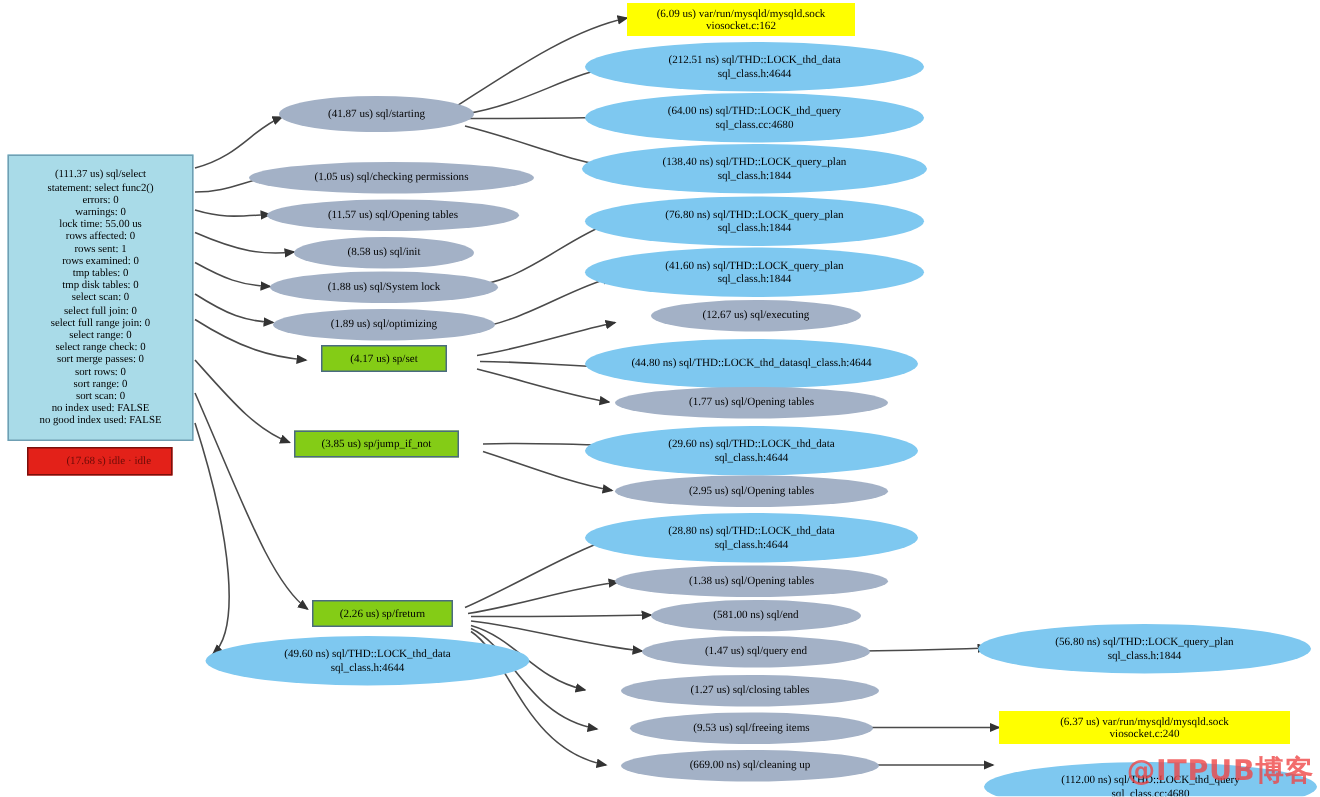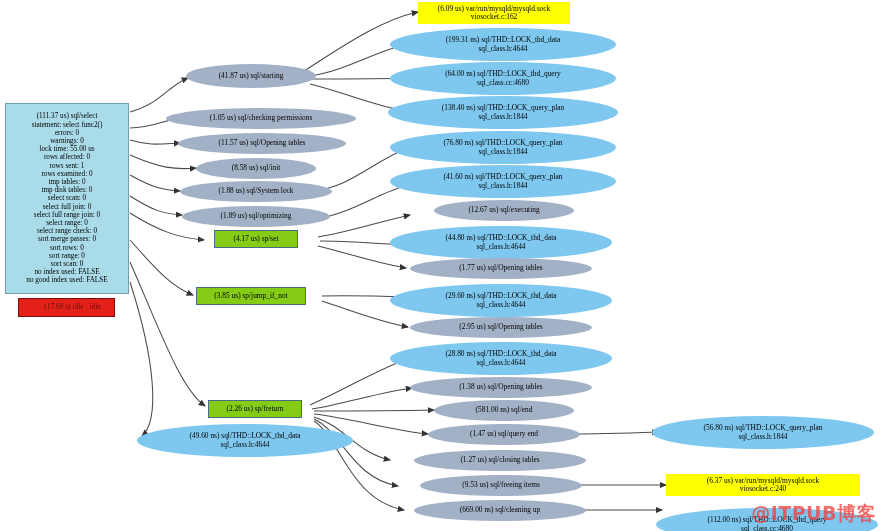--- a/index.html
+++ b/index.html
@@ -159,21 +159,21 @@
     <span class="ln">(49.60 ns) sql/THD::LOCK_thd_data</span>
     <span class="ln">sql_class.h:4644</span>
   </div>
 
   <div class="node rect yellow" style="left:418px;top:2px;width:152px;height:22px;flex-direction:column;border:none;">
     <span class="ln">(6.09 us) var/run/mysqld/mysqld.sock</span>
     <span class="ln">viosocket.c:162</span>
   </div>
 
   <div class="node ell blue" style="left:390px;top:28px;width:226px;height:33px;flex-direction:column;">
-    <span class="ln">(199.31 ns) sql/THD::LOCK_thd_data</span>
+    <span class="ln">(212.51 ns) sql/THD::LOCK_thd_data</span>
     <span class="ln">sql_class.h:4644</span>
   </div>
 
   <div class="node ell blue" style="left:390px;top:62px;width:226px;height:33px;flex-direction:column;">
     <span class="ln">(64.00 ns) sql/THD::LOCK_thd_query</span>
     <span class="ln">sql_class.cc:4680</span>
   </div>
 
   <div class="node ell blue" style="left:388px;top:96px;width:230px;height:33px;flex-direction:column;">
     <span class="ln">(138.40 ns) sql/THD::LOCK_query_plan</span>
@@ -187,21 +187,21 @@
 
   <div class="node ell blue" style="left:390px;top:165px;width:226px;height:33px;flex-direction:column;">
     <span class="ln">(41.60 ns) sql/THD::LOCK_query_plan</span>
     <span class="ln">sql_class.h:1844</span>
   </div>
 
   <div class="node ell gray" style="left:434px;top:200px;width:140px;height:21px;">
     <span class="ln">(12.67 us) sql/executing</span>
   </div>
 
-  <div class="node ell blue" style="left:390px;top:226px;width:222px;height:33px;flex-direction:column;">
+  <div class="node ell blue" style="left:390px;top:226px;width:222px;height:33px;flex-direction:row;">
     <span class="ln">(44.80 ns) sql/THD::LOCK_thd_data</span>
     <span class="ln">sql_class.h:4644</span>
   </div>
 
   <div class="node ell gray" style="left:410px;top:258px;width:182px;height:21px;">
     <span class="ln">(1.77 us) sql/Opening tables</span>
   </div>
 
   <div class="node ell blue" style="left:390px;top:284px;width:222px;height:33px;flex-direction:column;">
     <span class="ln">(29.60 ns) sql/THD::LOCK_thd_data</span>

